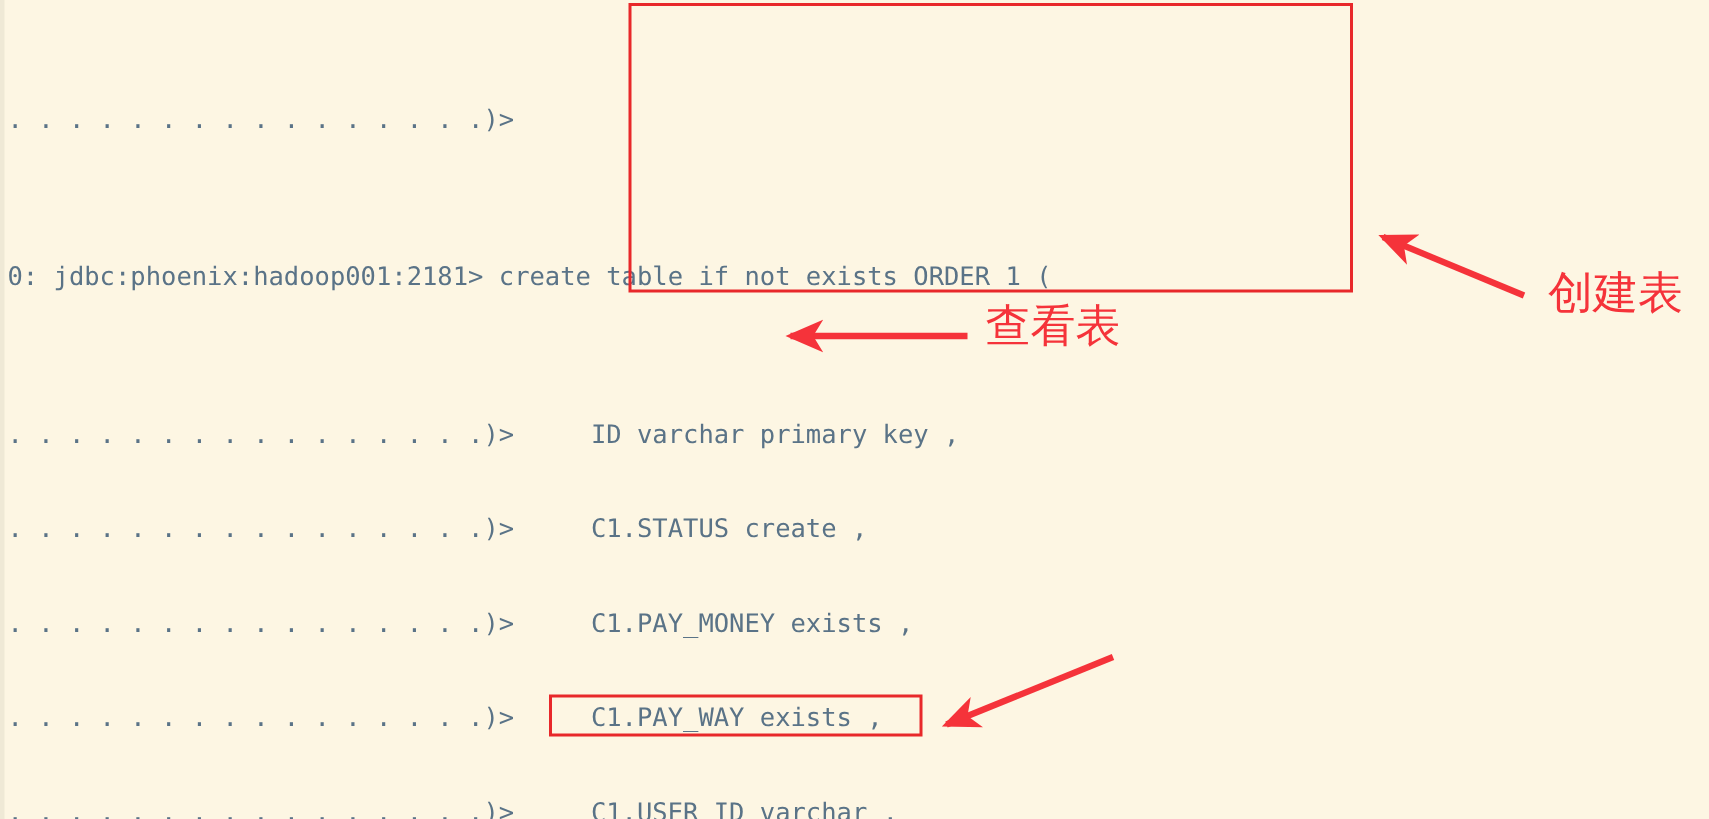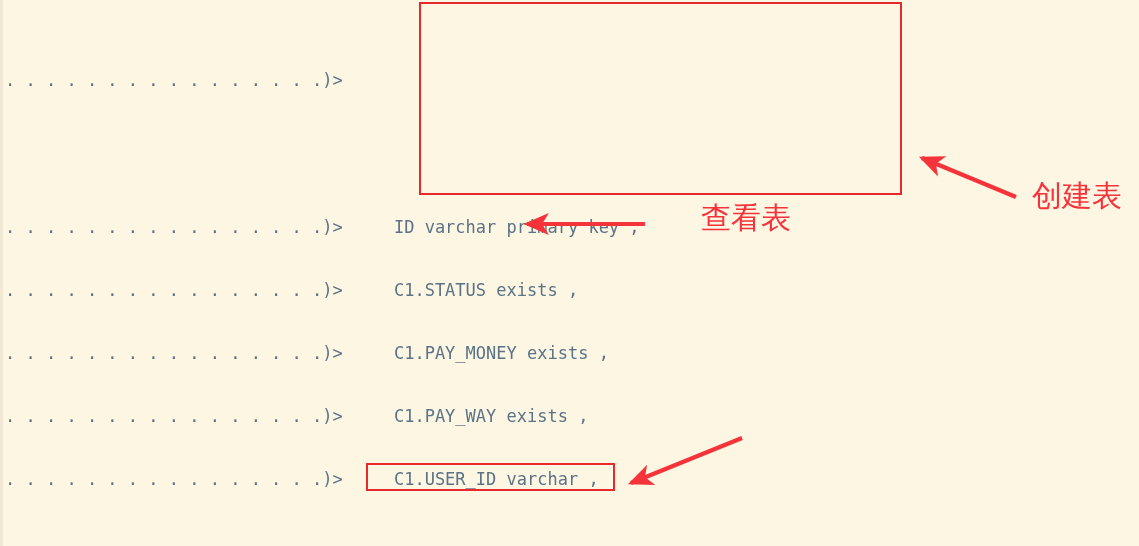--- a/index.html
+++ b/index.html
@@ -51,21 +51,21 @@
 
   .anno-text {
     position: absolute;
     color: #f5333a;
     font-family: "DejaVu Sans", "Liberation Sans", sans-serif;
     font-size: 30px;
     font-weight: 500;
     white-space: nowrap;
   }
   #anno-create { left: 1032px; top: 185px; }
-  #anno-view   { left: 657px;  top: 207px; margin-left: 44px; }
+  #anno-view   { left: 657px;  top: 207px; }
 
   svg.arrow-layer {
     position: absolute;
     left: 0; top: 0;
     width: 1139px; height: 546px;
     pointer-events: none;
   }
 </style>
 </head>
 <body>
@@ -73,24 +73,25 @@
 <div id="screen">
 
   <div class="edge-left"></div>
 
   <div class="term">
 
     
     <div class="line txt">. . . . . . . . . . . . . . . .)&gt;</div>
 
     
+    <div class="line"><span class="txt">0: jdbc:phoenix:hadoop001:2181&gt;</span><span class="txt"> </span><span class="txt">create table if not exists ORDER_1 (</span></div>
 
     
     <div class="line"><span class="txt">. . . . . . . . . . . . . . . .)&gt;</span><span class="txt">     ID varchar primary key ,</span></div>
-    <div class="line"><span class="txt">. . . . . . . . . . . . . . . .)&gt;</span><span class="txt">     C1.STATUS exists ,</span></div>
+    <div class="line"><span class="txt">. . . . . . . . . . . . . . . .)&gt;</span><span class="txt">     C1.STATUS create ,</span></div>
     <div class="line"><span class="txt">. . . . . . . . . . . . . . . .)&gt;</span><span class="txt">     C1.PAY_MONEY exists ,</span></div>
     <div class="line"><span class="txt">. . . . . . . . . . . . . . . .)&gt;</span><span class="txt">     C1.PAY_WAY exists ,</span></div>
     <div class="line"><span class="txt">. . . . . . . . . . . . . . . .)&gt;</span><span class="txt">     C1.USER_ID varchar ,</span></div>
     
     
     
 
     
     
 

